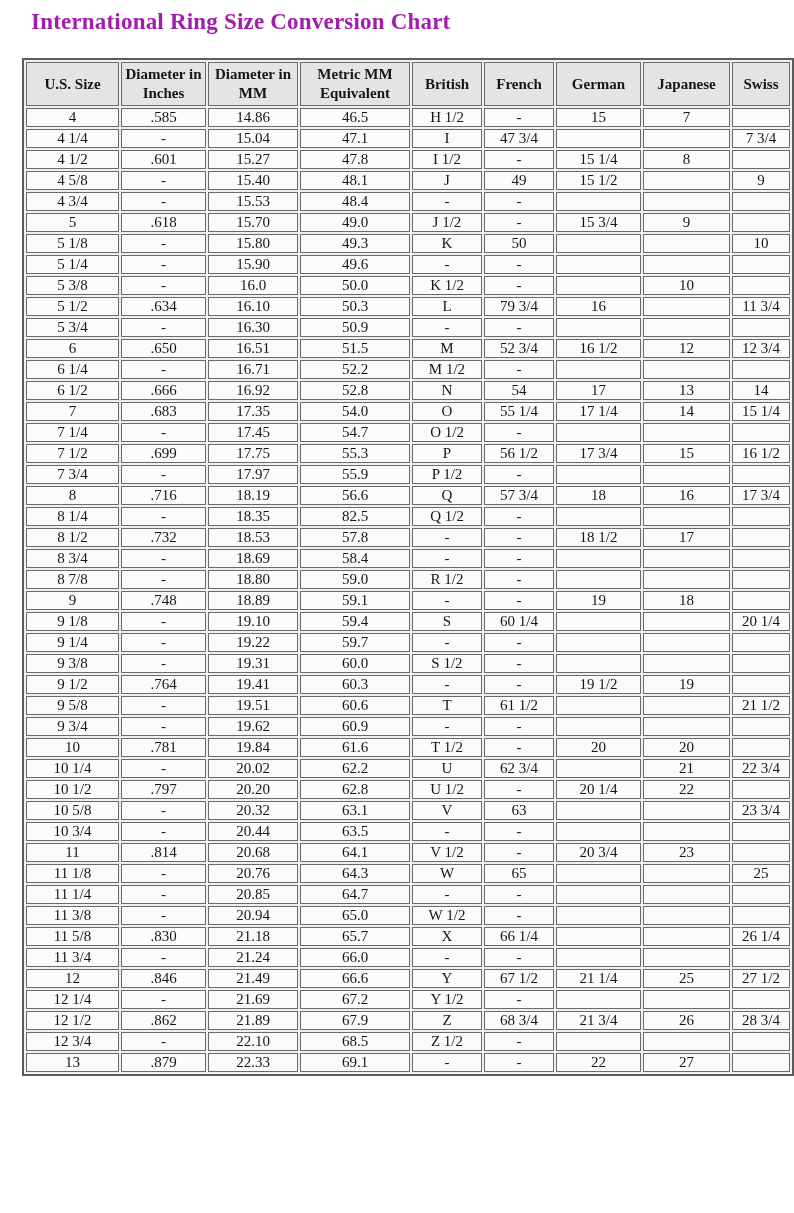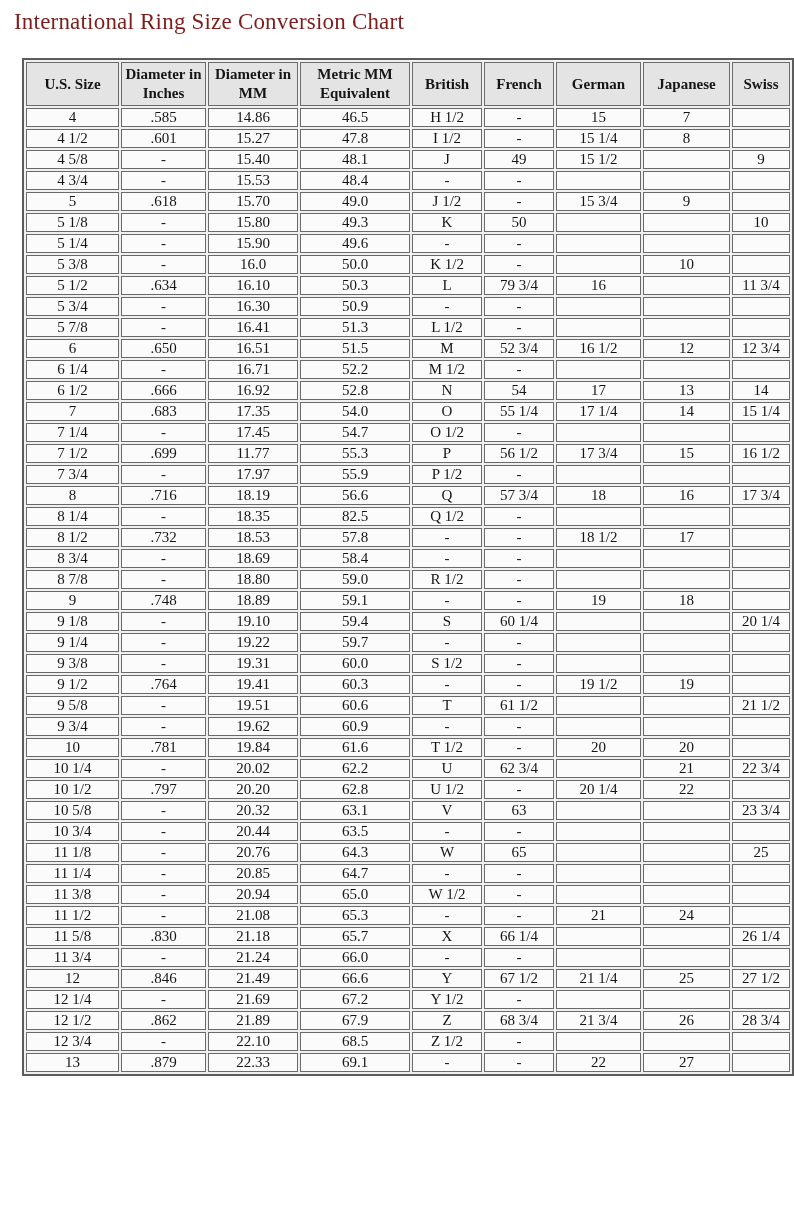--- a/index.html
+++ b/index.html
@@ -11,25 +11,25 @@
   }
   .page {
     position: relative;
     width: 794px;
     height: 1213px;
     background: #ffffff;
     overflow: hidden;
   }
   .page-title {
     margin: 0;
-    padding: 9px 0 0 14px;
+    padding: 9px 0 0 31px;
     font-size: 23px;
-    font-weight: normal;
+    font-weight: bold;
     letter-spacing: 0.2px;
-    color: #7f1d1d;
+    color: #a21caf;
   }
   table.ring-table {
     margin: 23px 0 0 22px;
     width: 748px;
     table-layout: fixed;
     border-collapse: separate;
     border-spacing: 2px;
     background: #f0f0f0;
     border: 2px solid #5c5c5c;
   }
@@ -96,20 +96,31 @@
           <td>.585</td>
           <td>14.86</td>
           <td>46.5</td>
           <td>H 1/2</td>
           <td>-</td>
           <td>15</td>
           <td>7</td>
           <td></td>
         </tr>
         <tr>
+          <td>4 1/4</td>
+          <td>-</td>
+          <td>15.04</td>
+          <td>47.1</td>
+          <td>I</td>
+          <td>47 3/4</td>
+          <td></td>
+          <td></td>
+          <td>7 3/4</td>
+        </tr>
+        <tr>
           <td>4 1/2</td>
           <td>.601</td>
           <td>15.27</td>
           <td>47.8</td>
           <td>I 1/2</td>
           <td>-</td>
           <td>15 1/4</td>
           <td>8</td>
           <td></td>
         </tr>
@@ -189,31 +200,20 @@
           <td>16</td>
           <td></td>
           <td>11 3/4</td>
         </tr>
         <tr>
           <td>5 3/4</td>
           <td>-</td>
           <td>16.30</td>
           <td>50.9</td>
           <td>-</td>
-          <td>-</td>
-          <td></td>
-          <td></td>
-          <td></td>
-        </tr>
-        <tr>
-          <td>5 7/8</td>
-          <td>-</td>
-          <td>16.41</td>
-          <td>51.3</td>
-          <td>L 1/2</td>
           <td>-</td>
           <td></td>
           <td></td>
           <td></td>
         </tr>
         <tr>
           <td>6</td>
           <td>.650</td>
           <td>16.51</td>
           <td>51.5</td>
@@ -263,21 +263,21 @@
           <td>54.7</td>
           <td>O 1/2</td>
           <td>-</td>
           <td></td>
           <td></td>
           <td></td>
         </tr>
         <tr>
           <td>7 1/2</td>
           <td>.699</td>
-          <td>11.77</td>
+          <td>17.75</td>
           <td>55.3</td>
           <td>P</td>
           <td>56 1/2</td>
           <td>17 3/4</td>
           <td>15</td>
           <td>16 1/2</td>
         </tr>
         <tr>
           <td>7 3/4</td>
           <td>-</td>
@@ -470,20 +470,31 @@
           <td>-</td>
           <td>20.44</td>
           <td>63.5</td>
           <td>-</td>
           <td>-</td>
           <td></td>
           <td></td>
           <td></td>
         </tr>
         <tr>
+          <td>11</td>
+          <td>.814</td>
+          <td>20.68</td>
+          <td>64.1</td>
+          <td>V 1/2</td>
+          <td>-</td>
+          <td>20 3/4</td>
+          <td>23</td>
+          <td></td>
+        </tr>
+        <tr>
           <td>11 1/8</td>
           <td>-</td>
           <td>20.76</td>
           <td>64.3</td>
           <td>W</td>
           <td>65</td>
           <td></td>
           <td></td>
           <td>25</td>
         </tr>
@@ -500,31 +511,20 @@
         </tr>
         <tr>
           <td>11 3/8</td>
           <td>-</td>
           <td>20.94</td>
           <td>65.0</td>
           <td>W 1/2</td>
           <td>-</td>
           <td></td>
           <td></td>
-          <td></td>
-        </tr>
-        <tr>
-          <td>11 1/2</td>
-          <td>-</td>
-          <td>21.08</td>
-          <td>65.3</td>
-          <td>-</td>
-          <td>-</td>
-          <td>21</td>
-          <td>24</td>
           <td></td>
         </tr>
         <tr>
           <td>11 5/8</td>
           <td>.830</td>
           <td>21.18</td>
           <td>65.7</td>
           <td>X</td>
           <td>66 1/4</td>
           <td></td>

